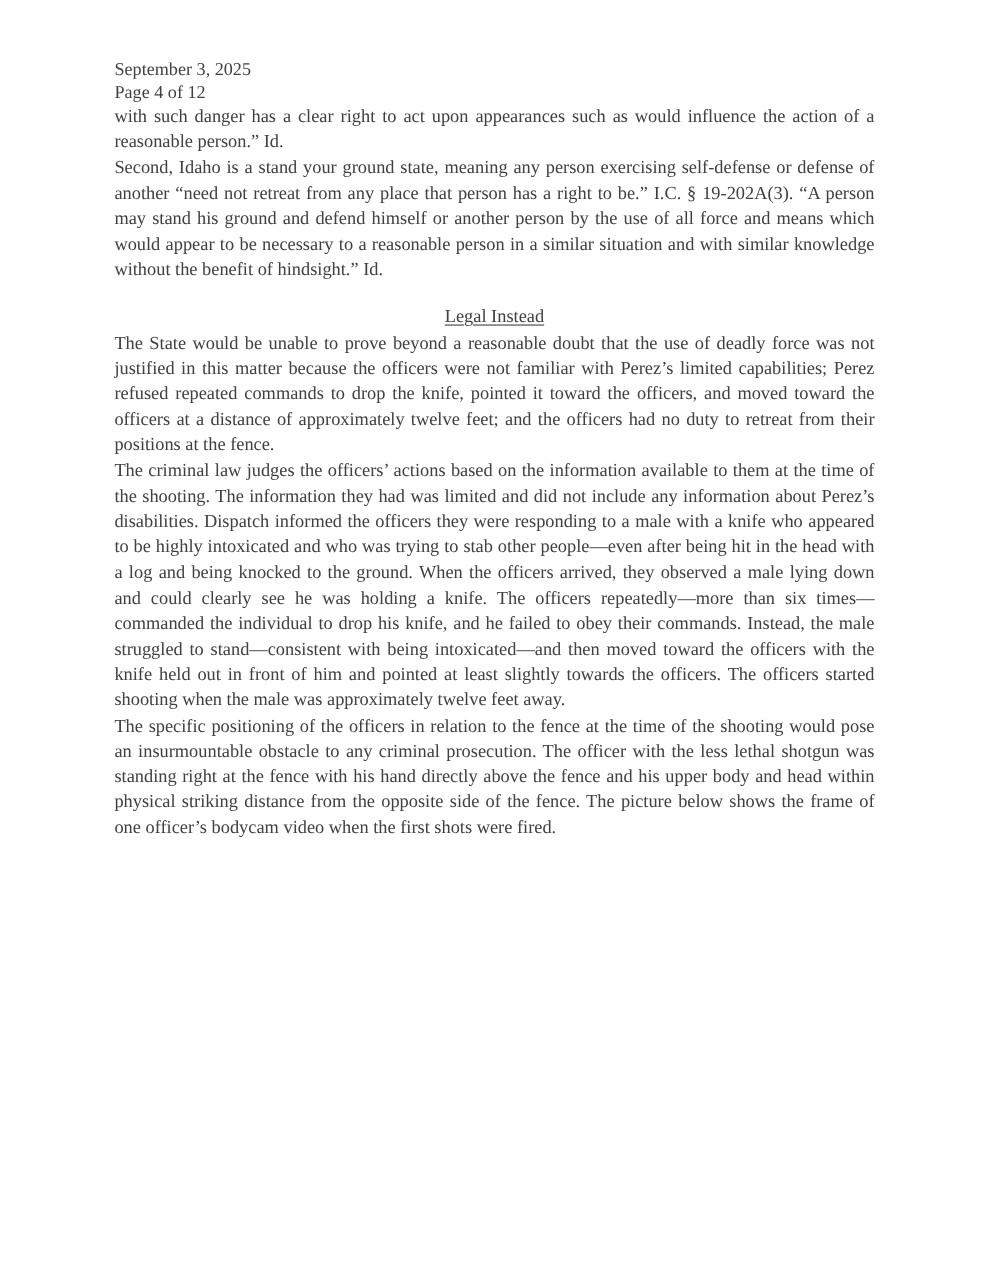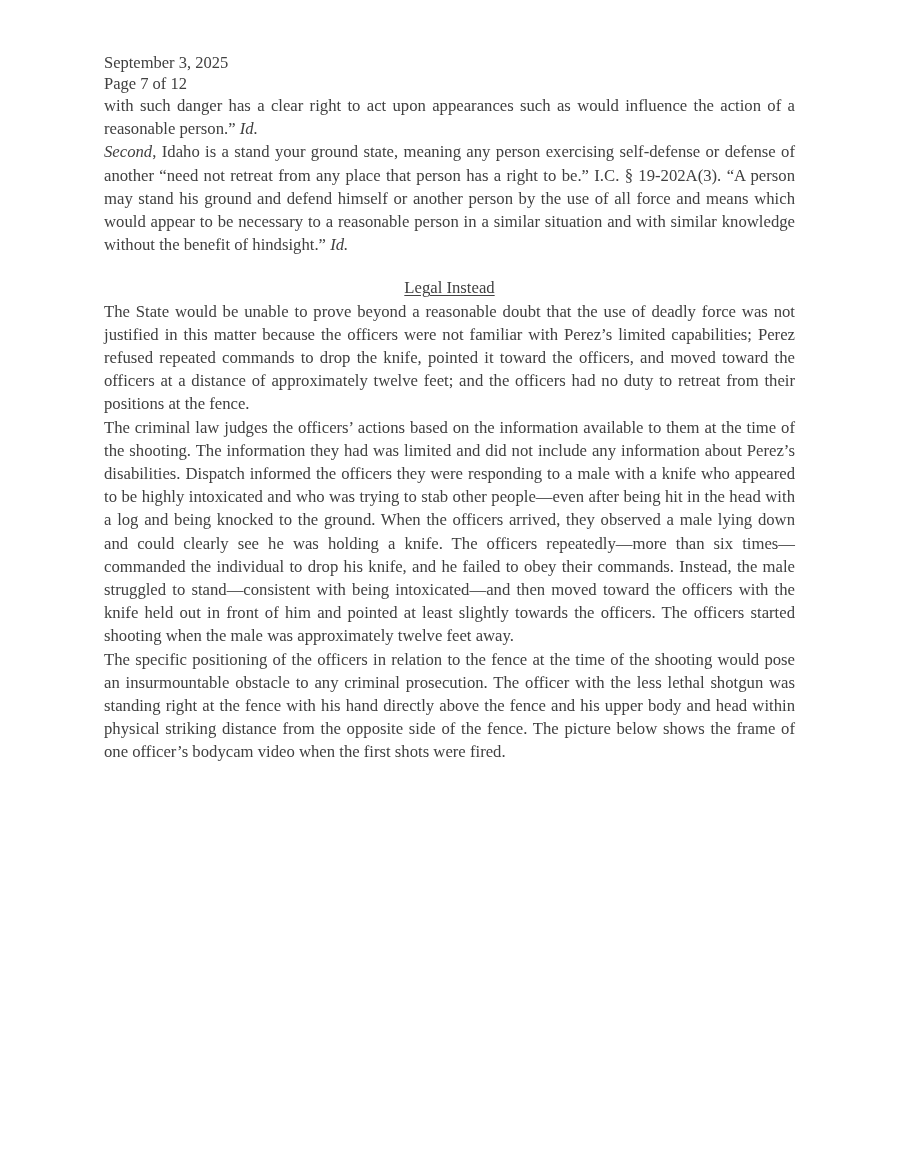--- a/index.html
+++ b/index.html
@@ -46,31 +46,31 @@
 
   h2.section-heading {
     font-size: 16.7px;
     line-height: 23.2px;
     font-weight: normal;
     text-align: center;
     text-decoration: underline;
     text-underline-offset: 2px;
     margin: 20px 0 0 0;
   }
-  .ital { font-style: italic; }
+  .ital { }
 </style>
 </head>
 <body>
 
 <div class="page">
   <div class="content">
 
     <div class="letter-head">
       <div>September 3, 2025</div>
-      <div>Page 7 of 12</div>
+      <div>Page 4 of 12</div>
     </div>
 
     <p class="body-par gap-first"><span>with such danger has a clear right to act upon appearances such as would influence the action of a reasonable person.” </span><span class="ital">Id.</span></p>
 
     <p class="body-par gap-par"><span class="ital">Second</span><span>, Idaho is a stand your ground state, meaning any person exercising self-defense or defense of another “need not retreat from any place that person has a right to be.” I.C. § 19-202A(3). “A person may stand his ground and defend himself or another person by the use of all force and means which would appear to be necessary to a reasonable person in a similar situation and with similar knowledge without the benefit of hindsight.” </span><span class="ital">Id.</span></p>
 
     <h2 class="section-heading">Legal Instead</h2>
 
     <p class="body-par gap-par">The State would be unable to prove beyond a reasonable doubt that the use of deadly force was not justified in this matter because the officers were not familiar with Perez’s limited capabilities; Perez refused repeated commands to drop the knife, pointed it toward the officers, and moved toward the officers at a distance of approximately twelve feet; and the officers had no duty to retreat from their positions at the fence.</p>
 

